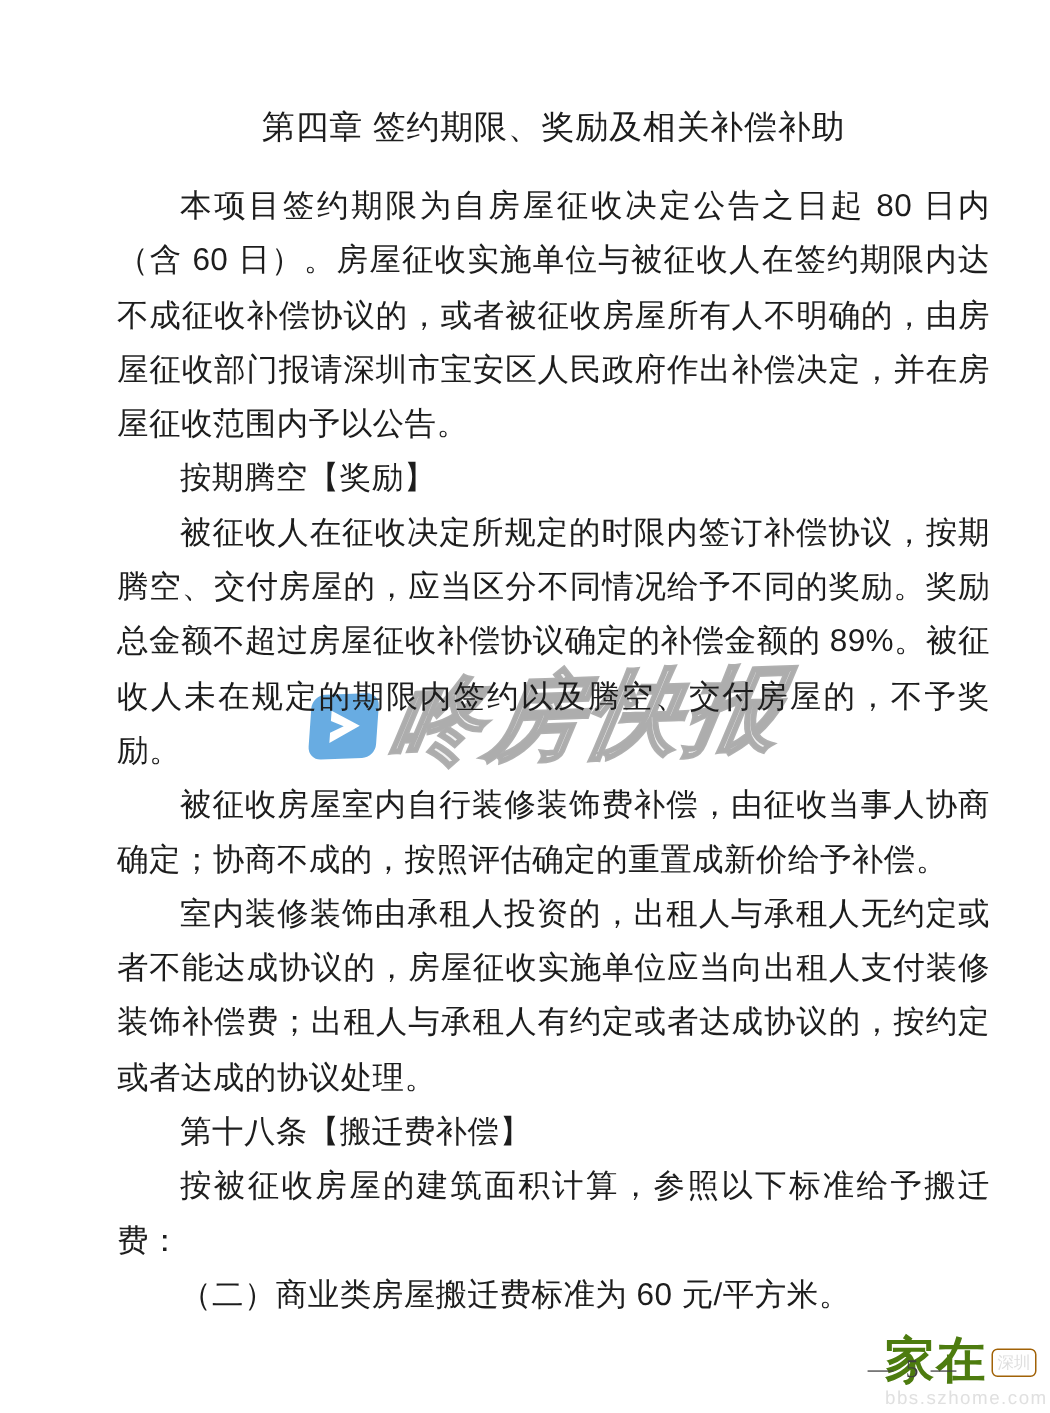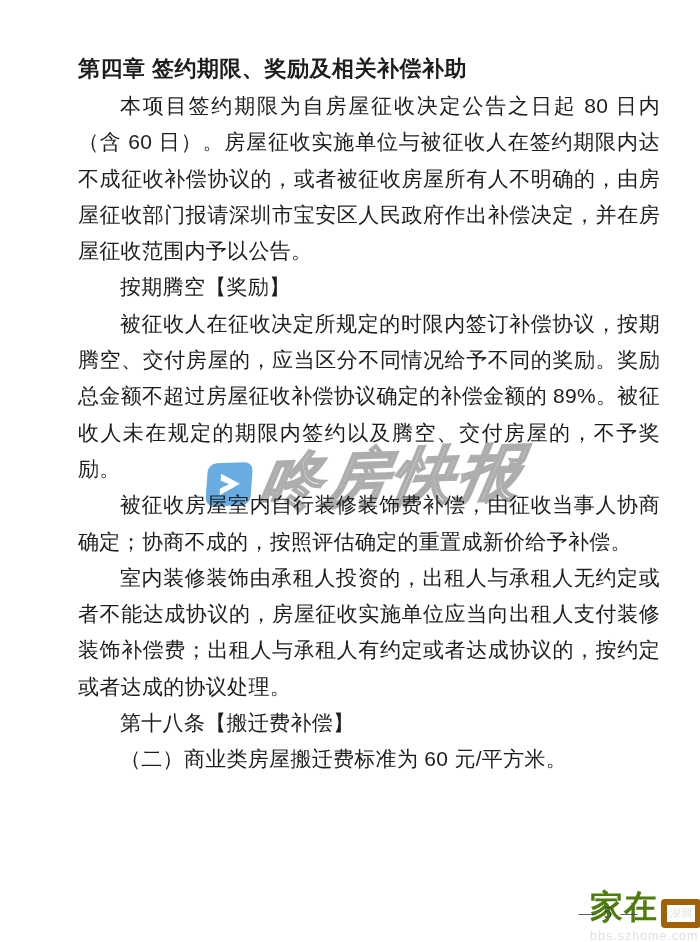--- a/index.html
+++ b/index.html
@@ -12,23 +12,23 @@
   }
   .doc{
     position:absolute;
     left:78px;top:50px;width:582px;
     color:#1d1d1d;
     z-index:2;
   }
   .chapter-title{
     font-size:22px;
     line-height:38px;
-    font-weight:700;
-    text-align:left;
-    margin:0;
+    font-weight:400;
+    text-align:center;
+    margin:16px;
     letter-spacing:0.5px;
   }
   .para{
     font-size:21px;
     line-height:36.3px;
     margin:0;
     text-indent:2em;
     text-align:justify;
     text-justify:inter-ideograph;
     letter-spacing:0.3px;
@@ -70,21 +70,21 @@
     pointer-events:none;
     width:130px;
   }
   .wm-corner-row{display:flex;align-items:flex-start;}
   .wm-corner-brand{
     font-size:33px;font-weight:700;line-height:34px;
     color:#4d7c0f;letter-spacing:1px;
   }
   .wm-corner-badge{
     font-size:11px;
-    border:6px solid #a16207;
+    border:1px solid #a16207;
     border-radius:4px;
     padding:1px 3px;
     margin-left:3px;margin-top:9px;
     color:#dedede;
     white-space:nowrap;
   }
   .wm-corner-url{
     font-size:12.5px;
     color:#e0e0e0;
     letter-spacing:1px;
@@ -126,18 +126,19 @@
   </div>
 
   <div class="doc">
     <h1 class="chapter-title">第四章 签约期限、奖励及相关补偿补助</h1>
     <p class="para">本项目签约期限为自房屋征收决定公告之日起 80 日内（含 60 日）。房屋征收实施单位与被征收人在签约期限内达不成征收补偿协议的，或者被征收房屋所有人不明确的，由房屋征收部门报请深圳市宝安区人民政府作出补偿决定，并在房屋征收范围内予以公告。</p>
     <p class="para">按期腾空【奖励】</p>
     <p class="para">被征收人在征收决定所规定的时限内签订补偿协议，按期腾空、交付房屋的，应当区分不同情况给予不同的奖励。奖励总金额不超过房屋征收补偿协议确定的补偿金额的 89%。被征收人未在规定的期限内签约以及腾空、交付房屋的，不予奖励。</p>
     <p class="para">被征收房屋室内自行装修装饰费补偿，由征收当事人协商确定；协商不成的，按照评估确定的重置成新价给予补偿。</p>
     <p class="para">室内装修装饰由承租人投资的，出租人与承租人无约定或者不能达成协议的，房屋征收实施单位应当向出租人支付装修装饰补偿费；出租人与承租人有约定或者达成协议的，按约定或者达成的协议处理。</p>
     <p class="para">第十八条【搬迁费补偿】</p>
+    <p class="para">按被征收房屋的建筑面积计算，参照以下标准给予搬迁费：</p>
     <p class="para">（二）商业类房屋搬迁费标准为 60 元/平方米。</p>
   </div>
 
   <div class="page-number">— 5 —</div>
 
 </div>
 
 </body></html>

